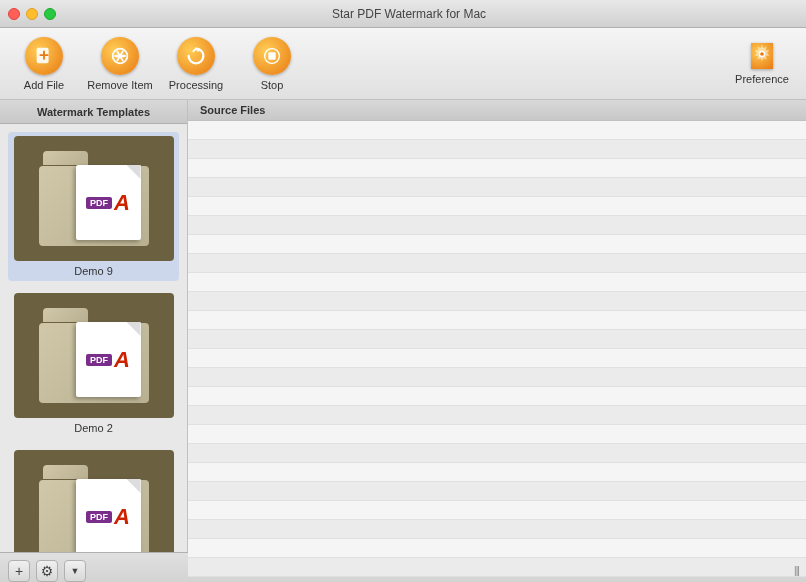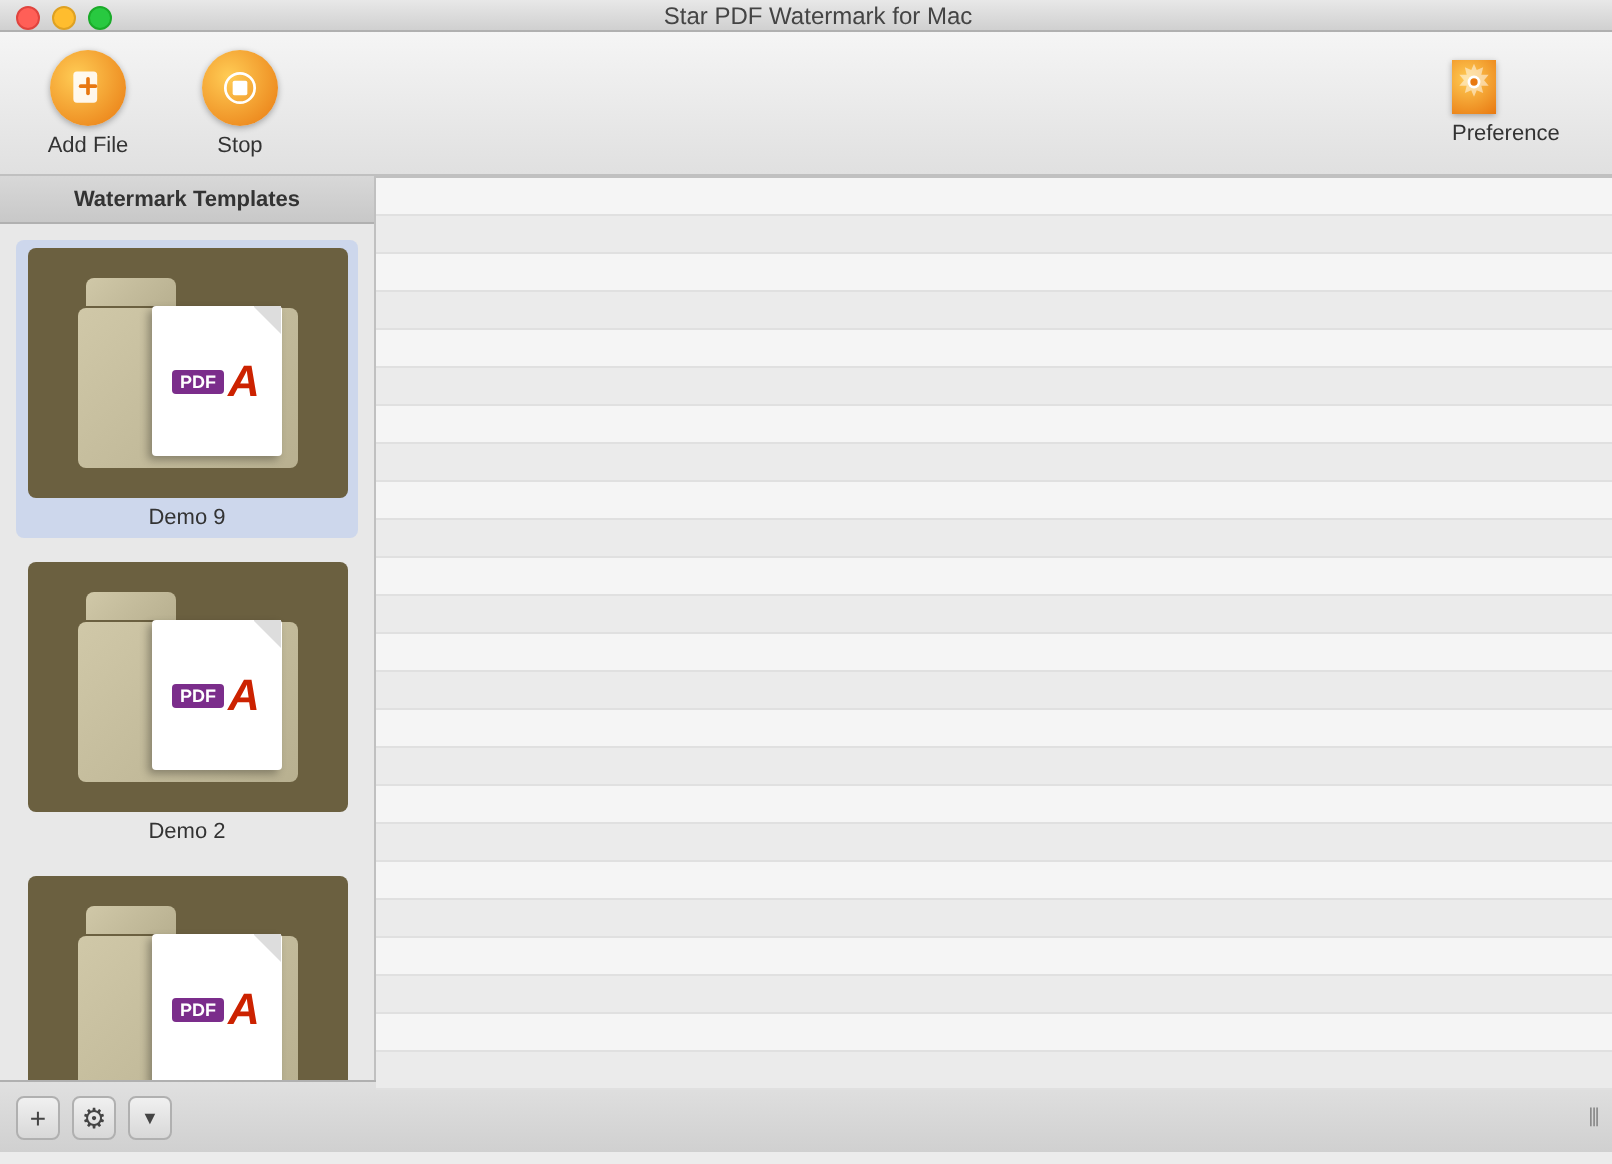--- a/index.html
+++ b/index.html
@@ -8,24 +8,24 @@
       width: 806px;
       height: 582px;
       font-family: -apple-system, 'Helvetica Neue', Arial, sans-serif;
       background: #ececec;
       overflow: hidden;
     }
 
     
     .title-bar {
       width: 100%;
-      height: 16px;
+      height: 28px;
       background: linear-gradient(to bottom, #e8e8e8, #d0d0d0);
       display: flex;
-      align-items: flex-end;
+      align-items: center;
       justify-content: center;
       position: relative;
       border-bottom: 1px solid #b0b0b0;
       padding-left: 12px;
     }
     .title-bar-text {
       font-size: 12px;
       color: #444;
       font-weight: 500;
     }
@@ -95,21 +95,21 @@
 
     
     .icon-svg {
       width: 22px;
       height: 22px;
     }
 
     .preference-btn {
       display: flex;
       flex-direction: column;
-      align-items: flex-start;
+      align-items: center;
       justify-content: center;
       width: 72px;
       height: 64px;
       cursor: pointer;
       border-radius: 6px;
       gap: 4px;
     }
     .preference-btn .btn-label {
       font-size: 11px;
       color: #333;
@@ -337,22 +337,42 @@
       <div class="icon-circle orange-icon">
         <svg class="icon-svg" viewBox="0 0 24 24" fill="none">
           <rect x="4" y="3" width="13" height="17" rx="2" fill="white" opacity="0.9"></rect>
           <line x1="12" y1="7" x2="12" y2="15" stroke="#e87810" stroke-width="2" stroke-linecap="round"></line>
           <line x1="8" y1="11" x2="16" y2="11" stroke="#e87810" stroke-width="2" stroke-linecap="round"></line>
         </svg>
       </div>
       <span class="btn-label">Add File</span>
     </div>
 
-
-
+    <div class="toolbar-btn">
+      <div class="icon-circle orange-icon">
+        <svg class="icon-svg" viewBox="0 0 24 24" fill="none">
+          <circle cx="12" cy="12" r="8" fill="none" stroke="white" stroke-width="2"></circle>
+          <line x1="7" y1="12" x2="17" y2="12" stroke="white" stroke-width="2.5" stroke-linecap="round"></line>
+          <line x1="9" y1="7" x2="15" y2="17" stroke="white" stroke-width="2" stroke-linecap="round"></line>
+          <line x1="15" y1="7" x2="9" y2="17" stroke="white" stroke-width="2" stroke-linecap="round"></line>
+        </svg>
+      </div>
+      <span class="btn-label">Remove Item</span>
+    </div>
+
+
+    <div class="toolbar-btn">
+      <div class="icon-circle orange-icon">
+        <svg class="icon-svg" viewBox="0 0 24 24" fill="none">
+          <path d="M12 4 A8 8 0 1 1 4 12" stroke="white" stroke-width="2.5" stroke-linecap="round" fill="none"></path>
+          <path d="M12 4 L9 7 L12 4 L15 7" stroke="white" stroke-width="2" stroke-linejoin="round" fill="white"></path>
+        </svg>
+      </div>
+      <span class="btn-label">Processing</span>
+    </div>
 
     <div class="toolbar-btn">
       <div class="icon-circle orange-icon">
         <svg class="icon-svg" viewBox="0 0 24 24" fill="none">
           <circle cx="12" cy="12" r="8" stroke="white" stroke-width="1.5" fill="none"></circle>
           <rect x="8" y="8" width="8" height="8" rx="1" fill="white"></rect>
         </svg>
       </div>
       <span class="btn-label">Stop</span>
     </div>
@@ -420,20 +440,21 @@
           </div>
         </div>
 
       </div>
 
     </div>
   </div>
 
   <div class="right-panel">
     <div class="right-header">
+      <div class="right-header-col">Source Files</div>
     </div>
     <div class="striped-rows">
       <div class="stripe-row"></div>
       <div class="stripe-row"></div>
       <div class="stripe-row"></div>
       <div class="stripe-row"></div>
       <div class="stripe-row"></div>
       <div class="stripe-row"></div>
       <div class="stripe-row"></div>
       <div class="stripe-row"></div>

